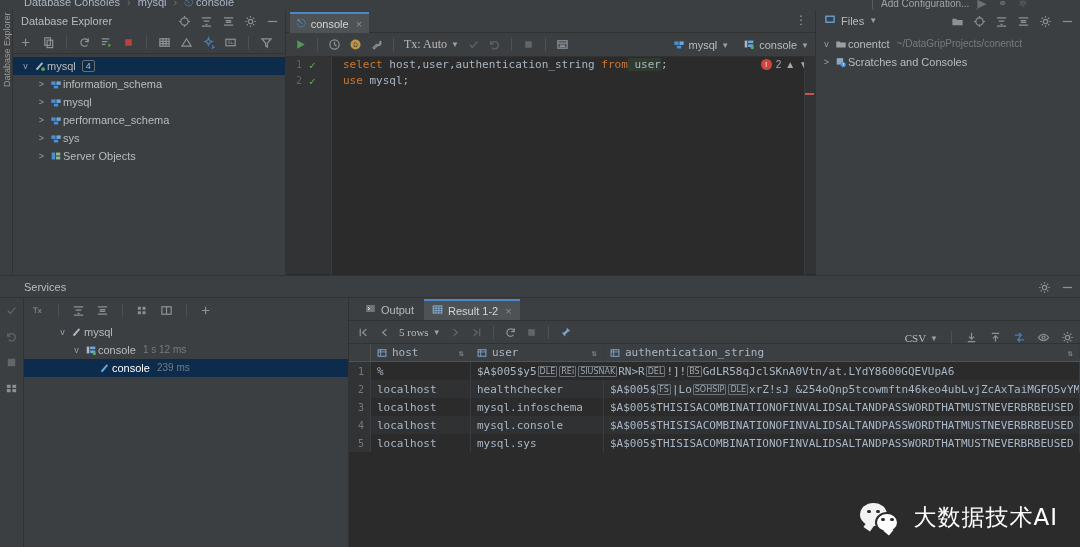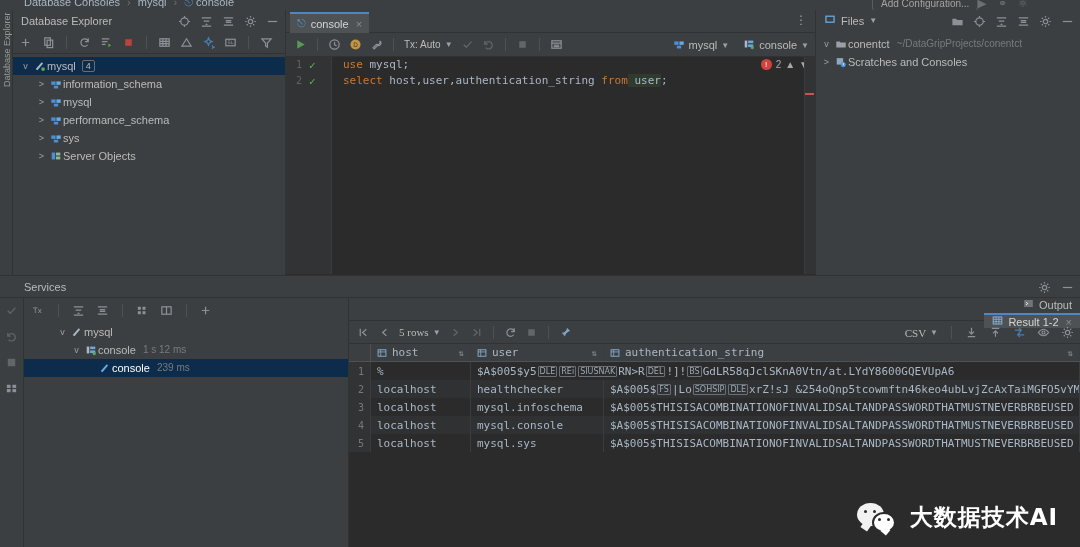--- a/index.html
+++ b/index.html
@@ -92,21 +92,21 @@
     padding: 0 7px; background: #4e5254; color: #d5d5d5; font-size: 11px;
     border-top: 2px solid #4a88c7;
   }
   .tabclose { color: #8a8d8f; font-size: 11px; margin-left: 2px; }
   .kebab { position: absolute; right: 8px; top: 4px; color: #9aa0a6;
            font-size: 12px; letter-spacing: 0; line-height: 12px; }
   .edtoolbar {
     height: 24px; background: #3c3f41; display: flex; align-items: center;
     gap: 8px; padding: 0 8px; border-bottom: 1px solid #323232; position: relative;
   }
-  .txlabel { font-size: 10px; color: #bbbbbb; }
+  .txlabel { font-size: 12px; color: #bbbbbb; font-family: Liberation Serif, serif; }
   .edright { position: absolute; right: 6px; top: 0; height: 24px;
              display: flex; align-items: center; gap: 14px; }
   .dd { display: flex; align-items: center; gap: 4px; font-size: 11px; color: #bbbbbb; }
   .caret { color: #9aa0a6; font-size: 8px; }
 
   .code {
     position: relative; height: 217px; background: #2b2b2b;
     font-family: "DejaVu Sans Mono", monospace; font-size: 11px;
   }
   .gutter {
@@ -156,32 +156,32 @@
     display: flex; flex-direction: column; align-items: center; padding-top: 6px; gap: 13px;
   }
   .svcleft { width: 325px; background: #3c3f41; border-right: 1px solid #323232; position: relative; }
   .svcltoolbar {
     height: 24px; display: flex; align-items: center; gap: 11px; padding: 0 8px;
   }
   .svcright { flex: 1; background: #3c3f41; position: relative; }
 
   .restabs {
     height: 23px; background: #3c3f41; display: flex; align-items: flex-end;
-    padding-left: 8px; gap: 2px; border-bottom: 1px solid #323232; flex-direction: column;
+    padding-left: 8px; gap: 2px; border-bottom: 1px solid #323232;
   }
   .rtab { height: 21px; display: flex; align-items: center; gap: 5px;
           padding: 0 8px; font-size: 11px; color: #bbbbbb; }
   .rtab.active { background: #4e5254; color: #d5d5d5; border-top: 2px solid #4a88c7; }
   .restoolbar {
     height: 23px; display: flex; align-items: center; gap: 8px; padding: 0 8px;
     position: relative; border-bottom: 1px solid #323232;
   }
   .rowsdd { font-size: 11px; color: #bbbbbb; display: flex; align-items: center; gap: 4px; font-family: Liberation Serif, serif; }
   .restbright { position: absolute; right: 6px; top: 0; height: 23px;
-                display: flex; align-items: center; gap: 11px; }
+                display: flex; align-items: flex-end; gap: 11px; }
 
   
   .grid { position: absolute; left: 0; top: 46px; right: 0; bottom: 0;
           background: #2b2b2b; font-family: "DejaVu Sans Mono", monospace; font-size: 11px; }
   .grow { display: flex; height: 18px; align-items: stretch; }
   .ghead { background: #3c3f41; color: #bbbbbb; border-bottom: 1px solid #4e5254; }
   .gcell { display: flex; align-items: center; padding: 0 6px;
            border-right: 1px solid #3a3d3f; white-space: nowrap; overflow: hidden;
            color: #a9b7c6; }
   .gnumcell { width: 22px; justify-content: flex-end; color: #787878;
@@ -193,21 +193,21 @@
   .sortic { margin-left: auto; color: #8a8d8f; font-size: 9px; }
   .hdico { margin-right: 5px; display: inline-flex; }
   .grow.alt { background: #2f3133; }
   .ctl { color: #9aa8b5; border: 1px solid #6a7076; border-radius: 1px;
          font-size: 8px; padding: 0 1px; margin: 0 1px; font-family: "DejaVu Sans", sans-serif; }
 
   
   .watermark {
     position: absolute; right: 22px; bottom: 14px;
     display: flex; align-items: center; gap: 9px; color: #ffffff;
-    font-family: "DejaVu Sans", sans-serif; font-size: 23px; letter-spacing: 1px; font-weight: bold;
+    font-family: "DejaVu Sans", sans-serif; font-size: 23px; letter-spacing: 1px;
   }
   .wcbubbles { position: relative; width: 44px; height: 30px; }
   .bub1 { position: absolute; left: 0; top: 0; width: 27px; height: 23px;
           background: #f2f2f2; border-radius: 50%; }
   .bub1:after { content:""; position:absolute; left:5px; bottom:-4px; width:8px; height:8px;
           background:#f2f2f2; transform: rotate(35deg); }
   .bub2 { position: absolute; left: 15px; top: 9px; width: 24px; height: 21px;
           background: #ffffff; border-radius: 50%; border: 2px solid #2b2b2b; }
   .bub2:after { content:""; position:absolute; right:5px; bottom:-3px; width:7px; height:7px;
           background:#ffffff; transform: rotate(40deg); }
@@ -496,22 +496,22 @@
         <div class="gline">
           <span class="gnum">1</span>
           <span class="gok">✓</span>
         </div>
         <div class="gline">
           <span class="gnum">2</span>
           <span class="gok">✓</span>
         </div>
       </div>
       <div class="codelines">
+        <div class="cline"><span class="kw">select</span><span class="id"> host,user,authentication_string </span><span class="kw">from</span><span class="tbl"> user</span><span class="pun">;</span></div>
         <div class="cline"><span class="kw">use</span><span class="id"> mysql;</span></div>
-        <div class="cline"><span class="kw">select</span><span class="id"> host,user,authentication_string </span><span class="kw">from</span><span class="tbl"> user</span><span class="pun">;</span></div>
       </div>
       <div class="errbar">
         <span class="errdot">!</span>
         <span>2</span>
         <span>▲</span>
         <span>▼</span>
       </div>
       <div class="markstripe">
         <div class="markerr"></div>
       </div>

